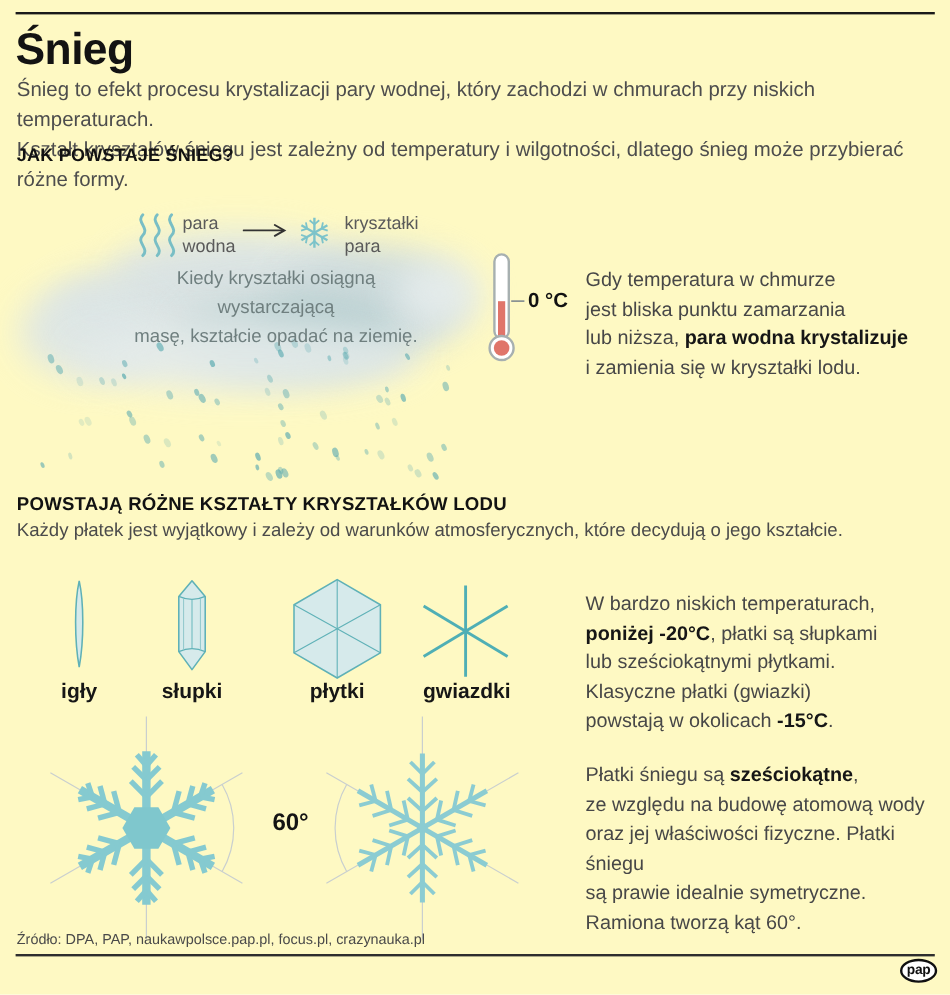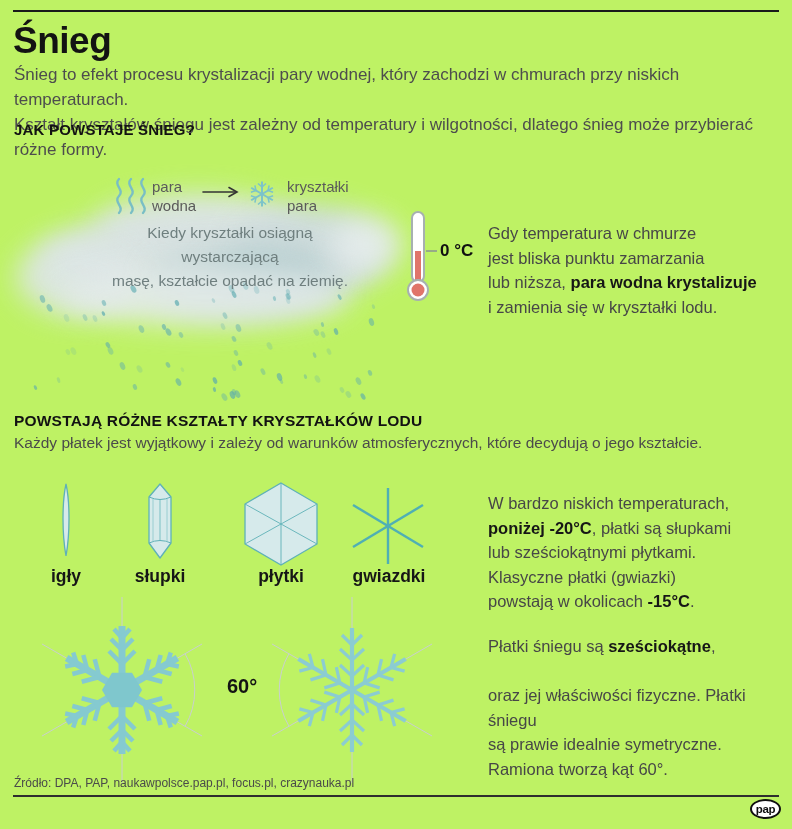--- a/index.html
+++ b/index.html
@@ -1,16 +1,16 @@
 <!DOCTYPE html>
 <html><head>
 <meta charset="utf-8">
 <style>
   html,body{margin:0;padding:0;background:#fff;}
-  .page{position:relative;width:792px;height:829px;background:#bef264;overflow:hidden;
+  .page{position:relative;width:792px;height:829px;background:#fef9c3;overflow:hidden;
         font-family:"Liberation Sans","DejaVu Sans",sans-serif;color:#4d4d4d;}
   .abs{position:absolute;}
   .b{font-weight:bold;color:#161616;}
   
   .top-rule{left:13px;top:10px;width:766px;height:2px;background:#1a1a1a;}
   .title{left:13px;top:20px;font-size:37px;font-weight:800;color:#131313;letter-spacing:-0.5px;}
   .intro{left:14px;top:62px;width:770px;font-size:17px;line-height:25px;color:#4d4d4d;}
   .sec-head{font-size:15px;font-weight:700;color:#121212;letter-spacing:.2px;}
   .sec-sub{font-size:15.5px;color:#4b4b4b;}
   
@@ -268,19 +268,19 @@
       </g>
     </defs>
     <use href="#Ra"></use>
       <use href="#Ra" transform="rotate(60)"></use>
       <use href="#Ra" transform="rotate(120)"></use>
     <use href="#Ra" transform="rotate(180)"></use>
       <use href="#Ra" transform="rotate(240)"></use>
       <use href="#Ra" transform="rotate(300)"></use>
   </svg>
 
-  <div class="abs para p3"><span>Płatki śniegu są </span><span class="b">sześciokątne</span><span>,</span><br><br><span>oraz jej właściwości fizyczne. Płatki śniegu</span><br><span>są prawie idealnie symetryczne.</span><br><span>Ramiona tworzą kąt 60°.</span></div>
+  <div class="abs para p3"><span>Płatki śniegu są </span><span class="b">sześciokątne</span><span>,</span><br><span>ze względu  na budowę atomową wody</span><br><span>oraz jej właściwości fizyczne. Płatki śniegu</span><br><span>są prawie idealnie symetryczne.</span><br><span>Ramiona tworzą kąt 60°.</span></div>
 
   <div class="abs src">Źródło: DPA, PAP, naukawpolsce.pap.pl, focus.pl, crazynauka.pl</div>
   <div class="abs bot-rule"></div>
   <div class="abs pap-badge">pap</div>
 
 </div>
 
 </body></html>

